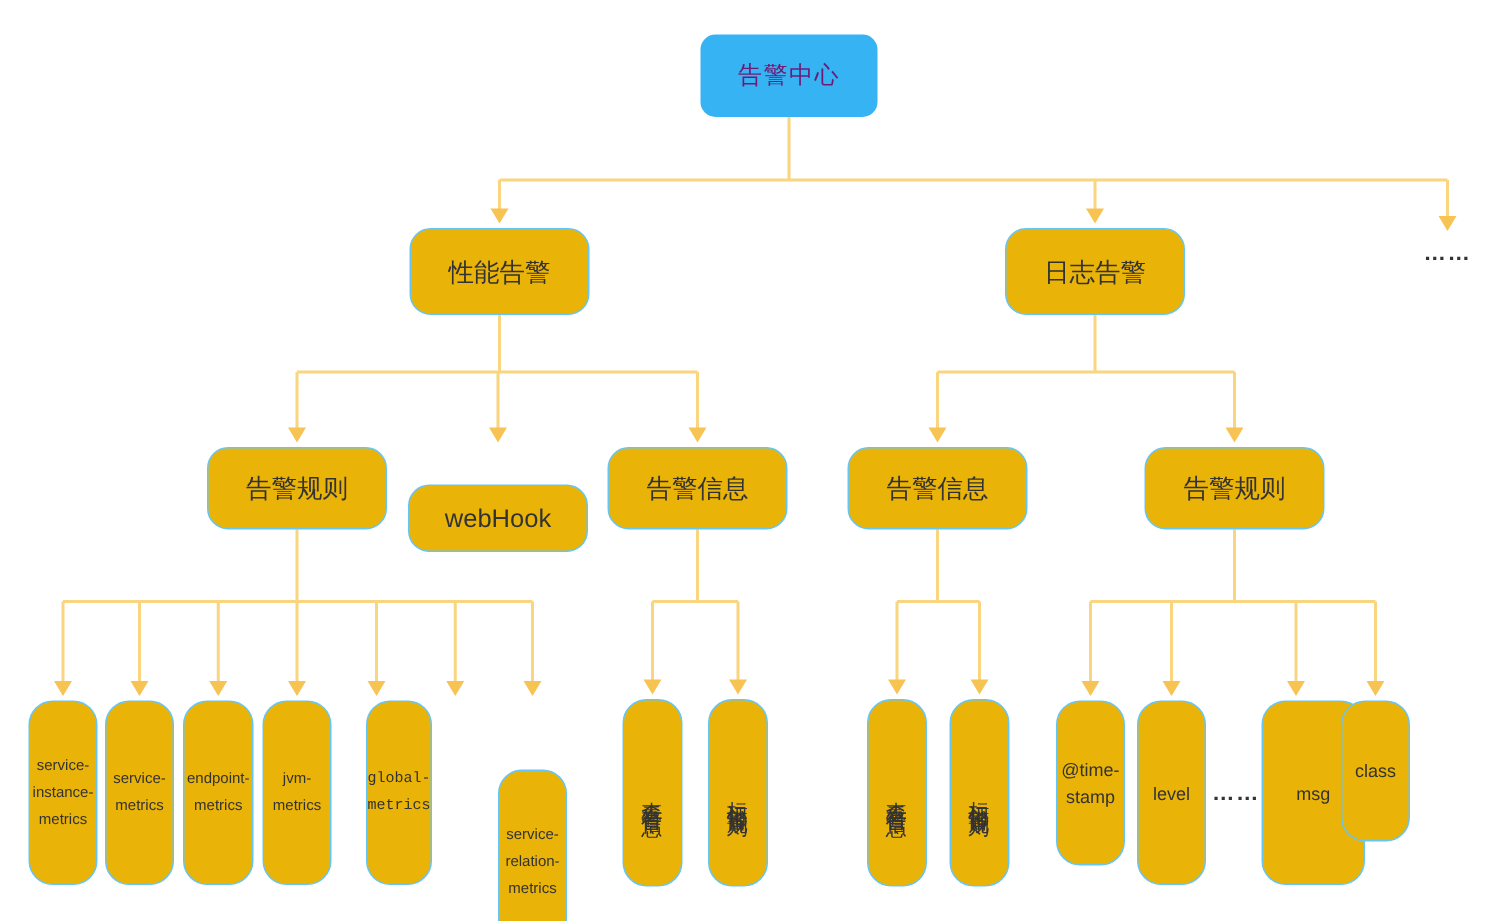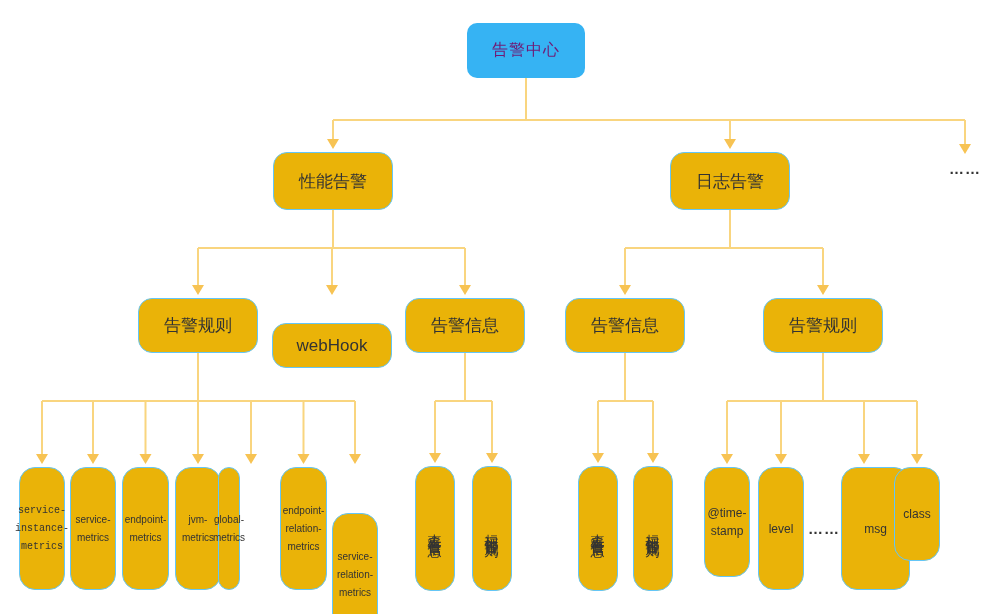--- a/index.html
+++ b/index.html
@@ -99,26 +99,25 @@
 
 <div class="node primary" style="left: 467px; top: 23px; width: 118px; height: 55px;">告警中心</div>
     <div class="node branch" style="left: 273px; top: 152px; width: 120px; height: 58px;">性能告警</div>
     <div class="node branch" style="left: 670px; top: 152px; width: 120px; height: 58px;">日志告警</div>
     <div class="node text" style="left: 938px; top: 157px; width: 54px; height: 22px;">……</div>
     <div class="node branch" style="left: 138px; top: 298px; width: 120px; height: 55px;">告警规则</div>
     <div class="node branch" style="left: 272px; top: 298px; width: 120px; height: 45px; margin-top: 25px;">webHook</div>
     <div class="node branch" style="left: 405px; top: 298px; width: 120px; height: 55px;">告警信息</div>
     <div class="node branch" style="left: 565px; top: 298px; width: 120px; height: 55px;">告警信息</div>
     <div class="node branch" style="left: 763px; top: 298px; width: 120px; height: 55px;">告警规则</div>
-    <div class="node metric-leaf" style="left: 19px; top: 467px; width: 46px; height: 123px; font-family: Liberation Mono, monospace;">service-instance-metrics</div>
+    <div class="node metric-leaf" style="left: 19px; top: 467px; width: 46px; height: 123px;">service-instance-metrics</div>
     <div class="node metric-leaf" style="left: 70px; top: 467px; width: 46px; height: 123px;">service-metrics</div>
     <div class="node metric-leaf" style="left: 122px; top: 467px; width: 47px; height: 123px;">endpoint-metrics</div>
     <div class="node metric-leaf" style="left: 175px; top: 467px; width: 46px; height: 123px;">jvm-metrics</div>
-    <div class="node metric-leaf" style="left: 218px; top: 467px; width: 22px; height: 123px;">global-metrics</div>
-    <div class="node metric-leaf" style="left: 280px; top: 467px; width: 47px; height: 123px;">endpoint-relation-metrics</div>
+    <div class="node metric-leaf" style="left: 244px; top: 467px; width: 44px; height: 123px; font-family: Liberation Mono, monospace;">global-metrics</div>
     <div class="node metric-leaf" style="left: 332px; top: 467px; width: 46px; height: 123px; margin-top: 46px;">service-relation-metrics</div>
     <div class="node vertical-leaf" style="left: 415px; top: 466px; width: 40px; height: 125px;">查看告警信息</div>
     <div class="node vertical-leaf" style="left: 472px; top: 466px; width: 40px; height: 125px;">标记告警规则</div>
     <div class="node vertical-leaf" style="left: 578px; top: 466px; width: 40px; height: 125px;">查看告警信息</div>
     <div class="node vertical-leaf" style="left: 633px; top: 466px; width: 40px; height: 125px;">标记告警规则</div>
     <div class="node field-leaf" style="left: 704px; top: 467px; width: 46px; height: 110px;">@time-stamp</div>
     <div class="node field-leaf" style="left: 758px; top: 467px; width: 46px; height: 123px;">level</div>
     <div class="node text" style="left: 806px; top: 517px; width: 36px; height: 22px;">……</div>
     <div class="node field-leaf" style="left: 841px; top: 467px; width: 69px; height: 123px;">msg</div>
     <div class="node field-leaf" style="left: 894px; top: 467px; width: 46px; height: 94px;">class</div>

